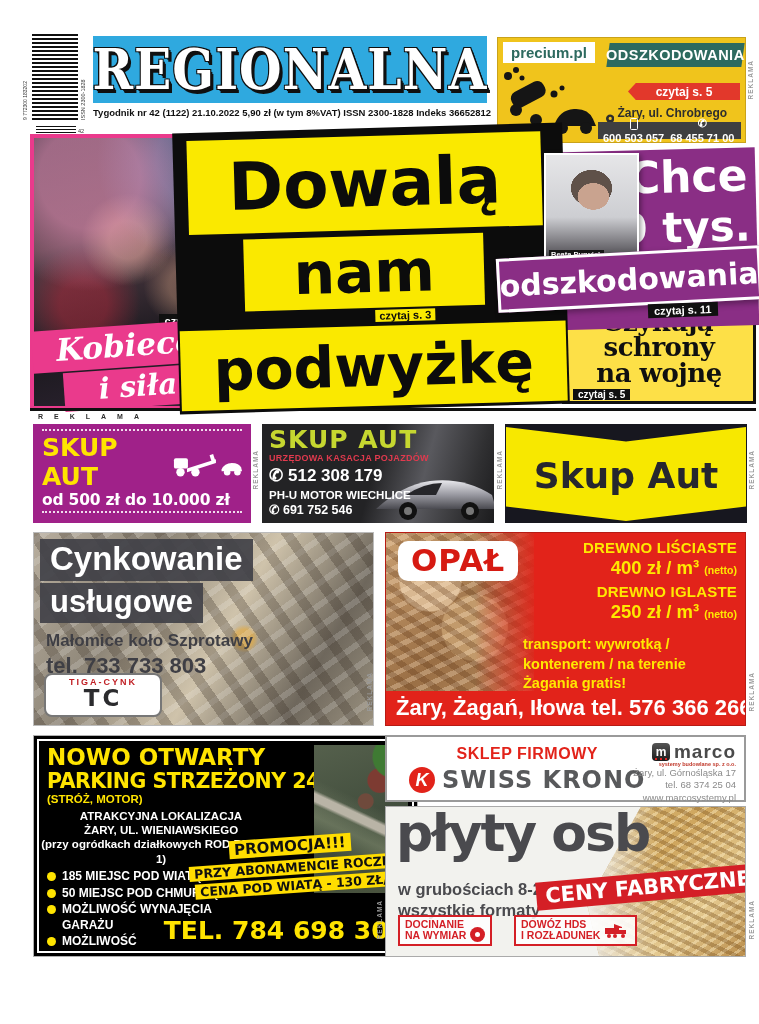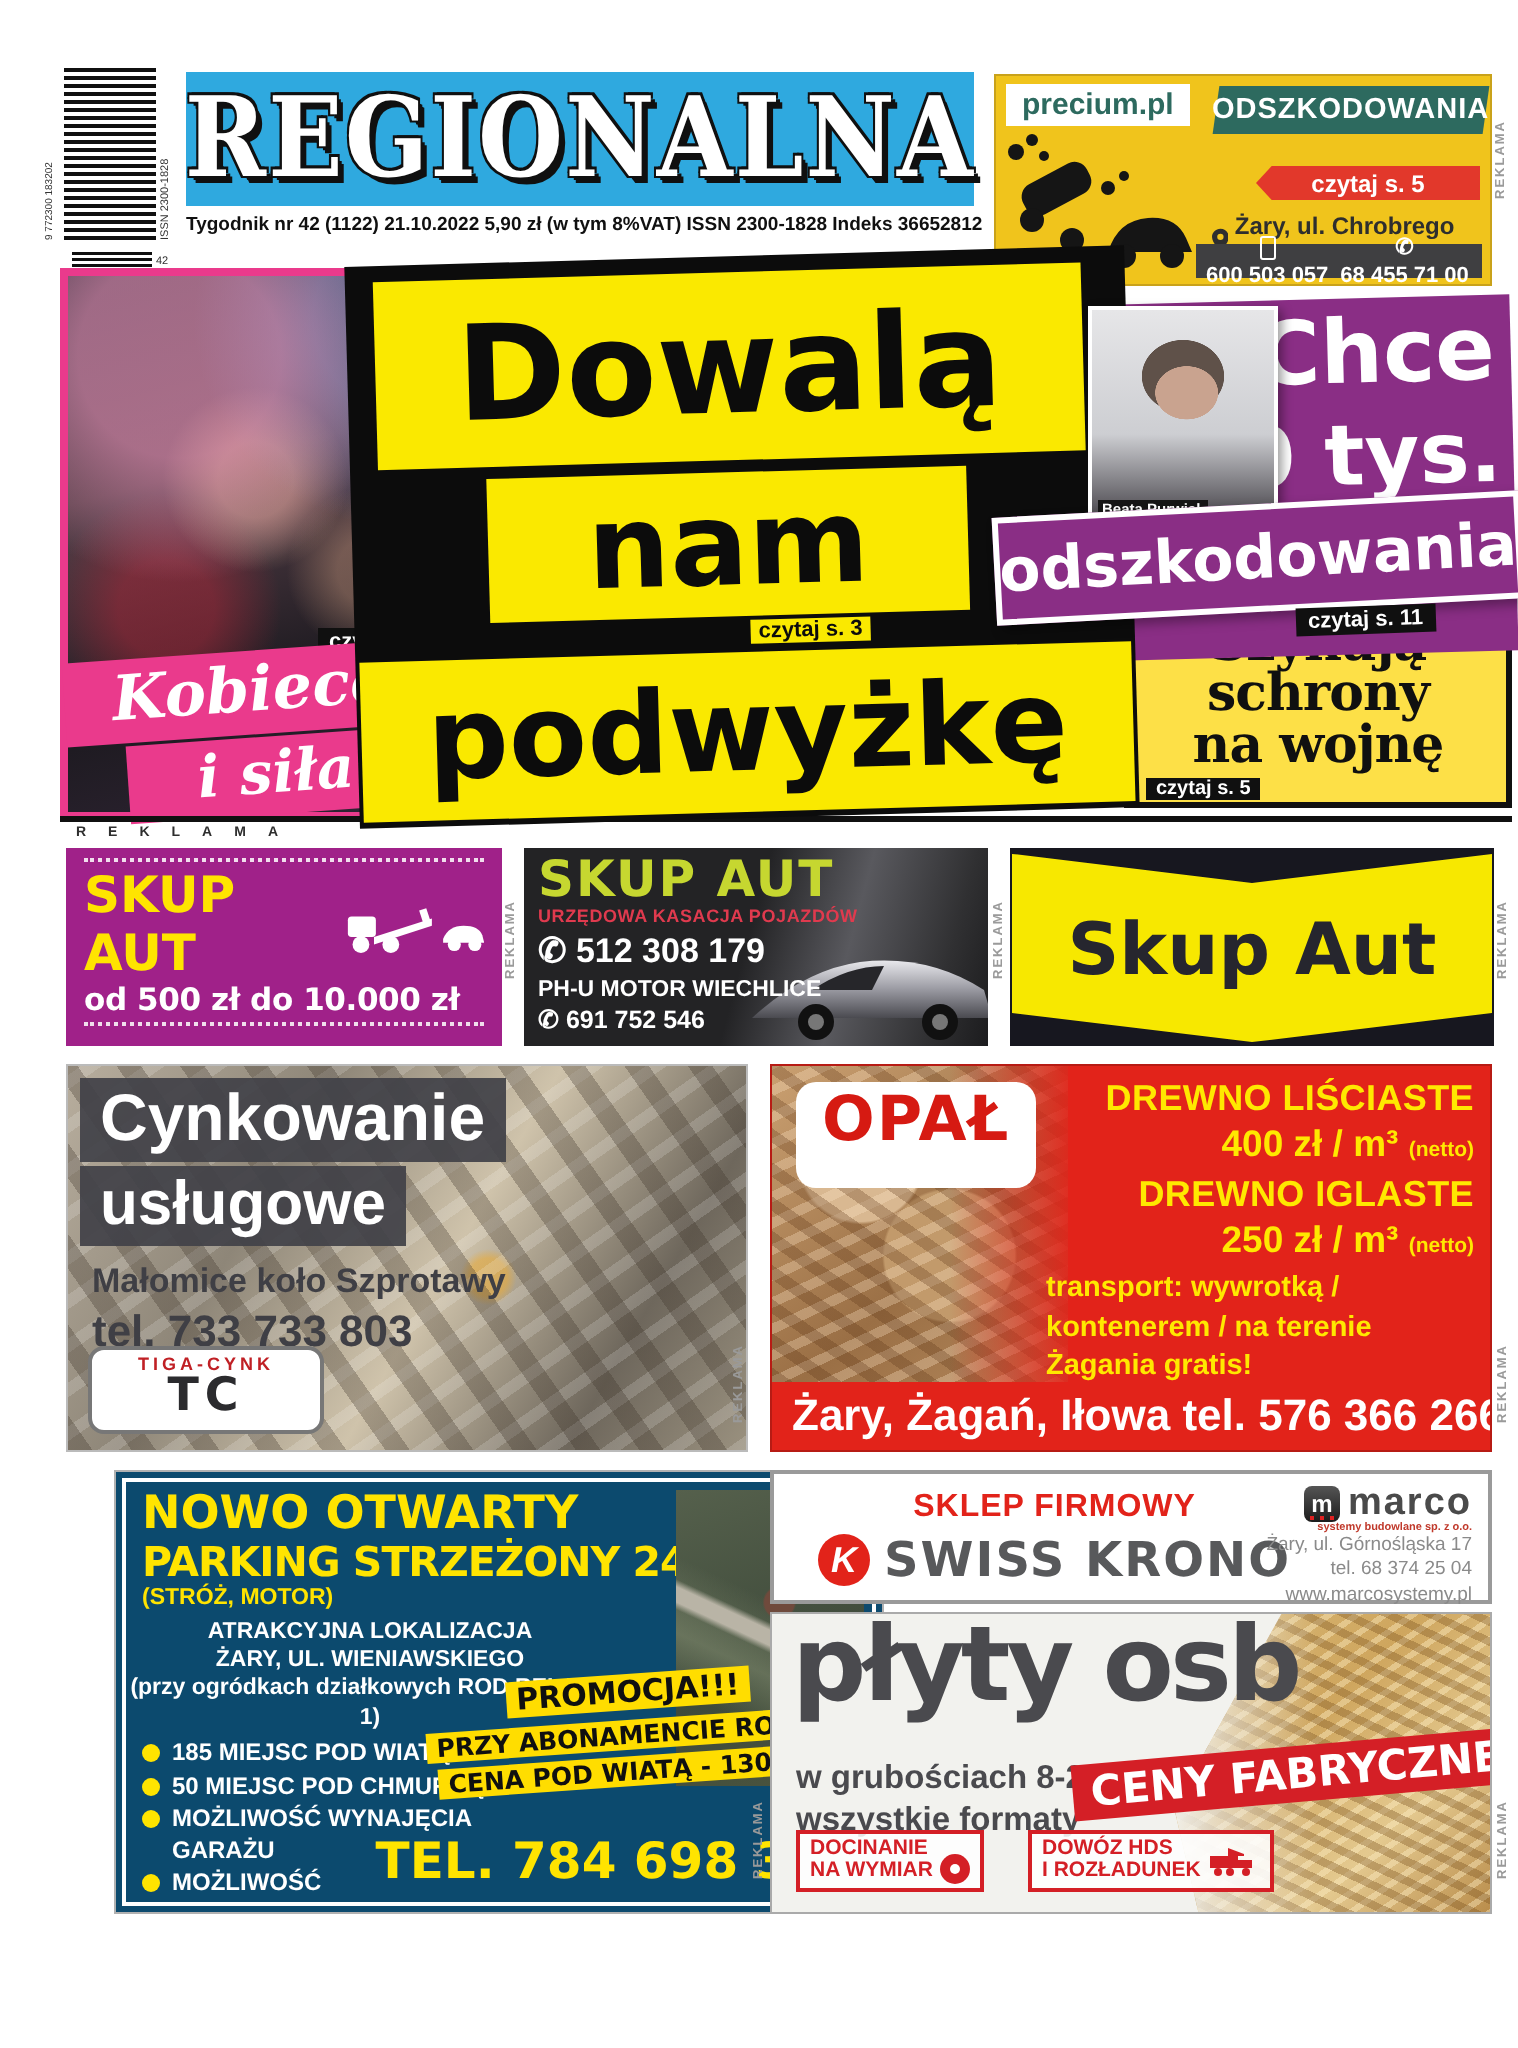--- a/index.html
+++ b/index.html
@@ -163,34 +163,34 @@
   #opal-wood{position:absolute;left:0;top:0;width:148px;height:158px;
     background:
       repeating-linear-gradient(35deg,rgba(90,50,20,.28) 0 6px,transparent 6px 14px),
       repeating-linear-gradient(-25deg,rgba(255,230,200,.3) 0 5px,transparent 5px 12px),
       radial-gradient(circle at 30% 30%,#d9b891 0 20%,transparent 21%),
       radial-gradient(circle at 60% 60%,#c29a6b 0 25%,transparent 26%),
       linear-gradient(140deg,#caa071,#9a6f45 60%,#b5895c);}
   #opal-wood::after{content:"";position:absolute;inset:0;
     background:linear-gradient(90deg,transparent 60%,rgba(226,35,26,.9));}
   #opal-title{position:absolute;left:12px;top:8px;background:#fff;border-radius:10px;
-              padding:1px 13px 16px;color:#D61A12;font-family:"DejaVu Sans",sans-serif;
+              padding:1px 13px 3px;color:#D61A12;font-family:"DejaVu Sans",sans-serif;
               font-weight:bold;font-size:31px;letter-spacing:1px;}
   #opal-list{position:absolute;right:8px;top:6px;width:214px;text-align:right;color:#FFE800;
              font-weight:bold;}
-  .opal-prod{font-size:18px;letter-spacing:.2px;}
+  .opal-prod{font-size:15px;letter-spacing:.2px;}
   .opal-price{font-size:18.5px;margin:1px 0 4px;}
   .opal-netto{font-size:10.5px;}
   #opal-transport{position:absolute;right:26px;top:102px;width:196px;text-align:left;
                   color:#FFE800;font-weight:bold;font-size:14.5px;line-height:1.35;}
   #opal-footer{position:absolute;left:10px;bottom:4px;color:#fff;font-weight:bold;font-size:22px;}
 
   
-  #ad-parking{left:33px;top:735px;width:385px;height:222px;background:#0c4a6e;box-sizing:border-box;
-              border:1px solid #b1b1b1;margin-left:24px;}
+  #ad-parking{left:33px;top:735px;width:385px;height:222px;background:#000000;box-sizing:border-box;
+              border:1px solid #b1b1b1;}
   #parking-inner{position:absolute;inset:3px;border:2px solid #fff;overflow:hidden;}
   #park-t1{margin:5px 0 0 8px;color:#FFE400;font-family:"DejaVu Sans",sans-serif;font-weight:bold;
            font-size:23px;line-height:1;}
   #park-t2{margin:2px 0 0 8px;color:#FFE400;font-family:"DejaVu Sans",sans-serif;font-weight:bold;
            font-size:20.5px;letter-spacing:-.5px;line-height:1;}
   #park-t3{margin:1px 0 0 8px;color:#FFE400;font-weight:bold;font-size:11.5px;}
   .park-loc{width:240px;text-align:center;color:#fff;font-weight:bold;font-size:11.5px;line-height:1.25;}
   #park-loc-wrap{margin:4px 0 0 2px;}
   #park-bullets{position:absolute;left:8px;top:128px;width:212px;}
   #park-bullets .b{color:#fff;font-weight:bold;font-size:12px;line-height:1.3;position:relative;

